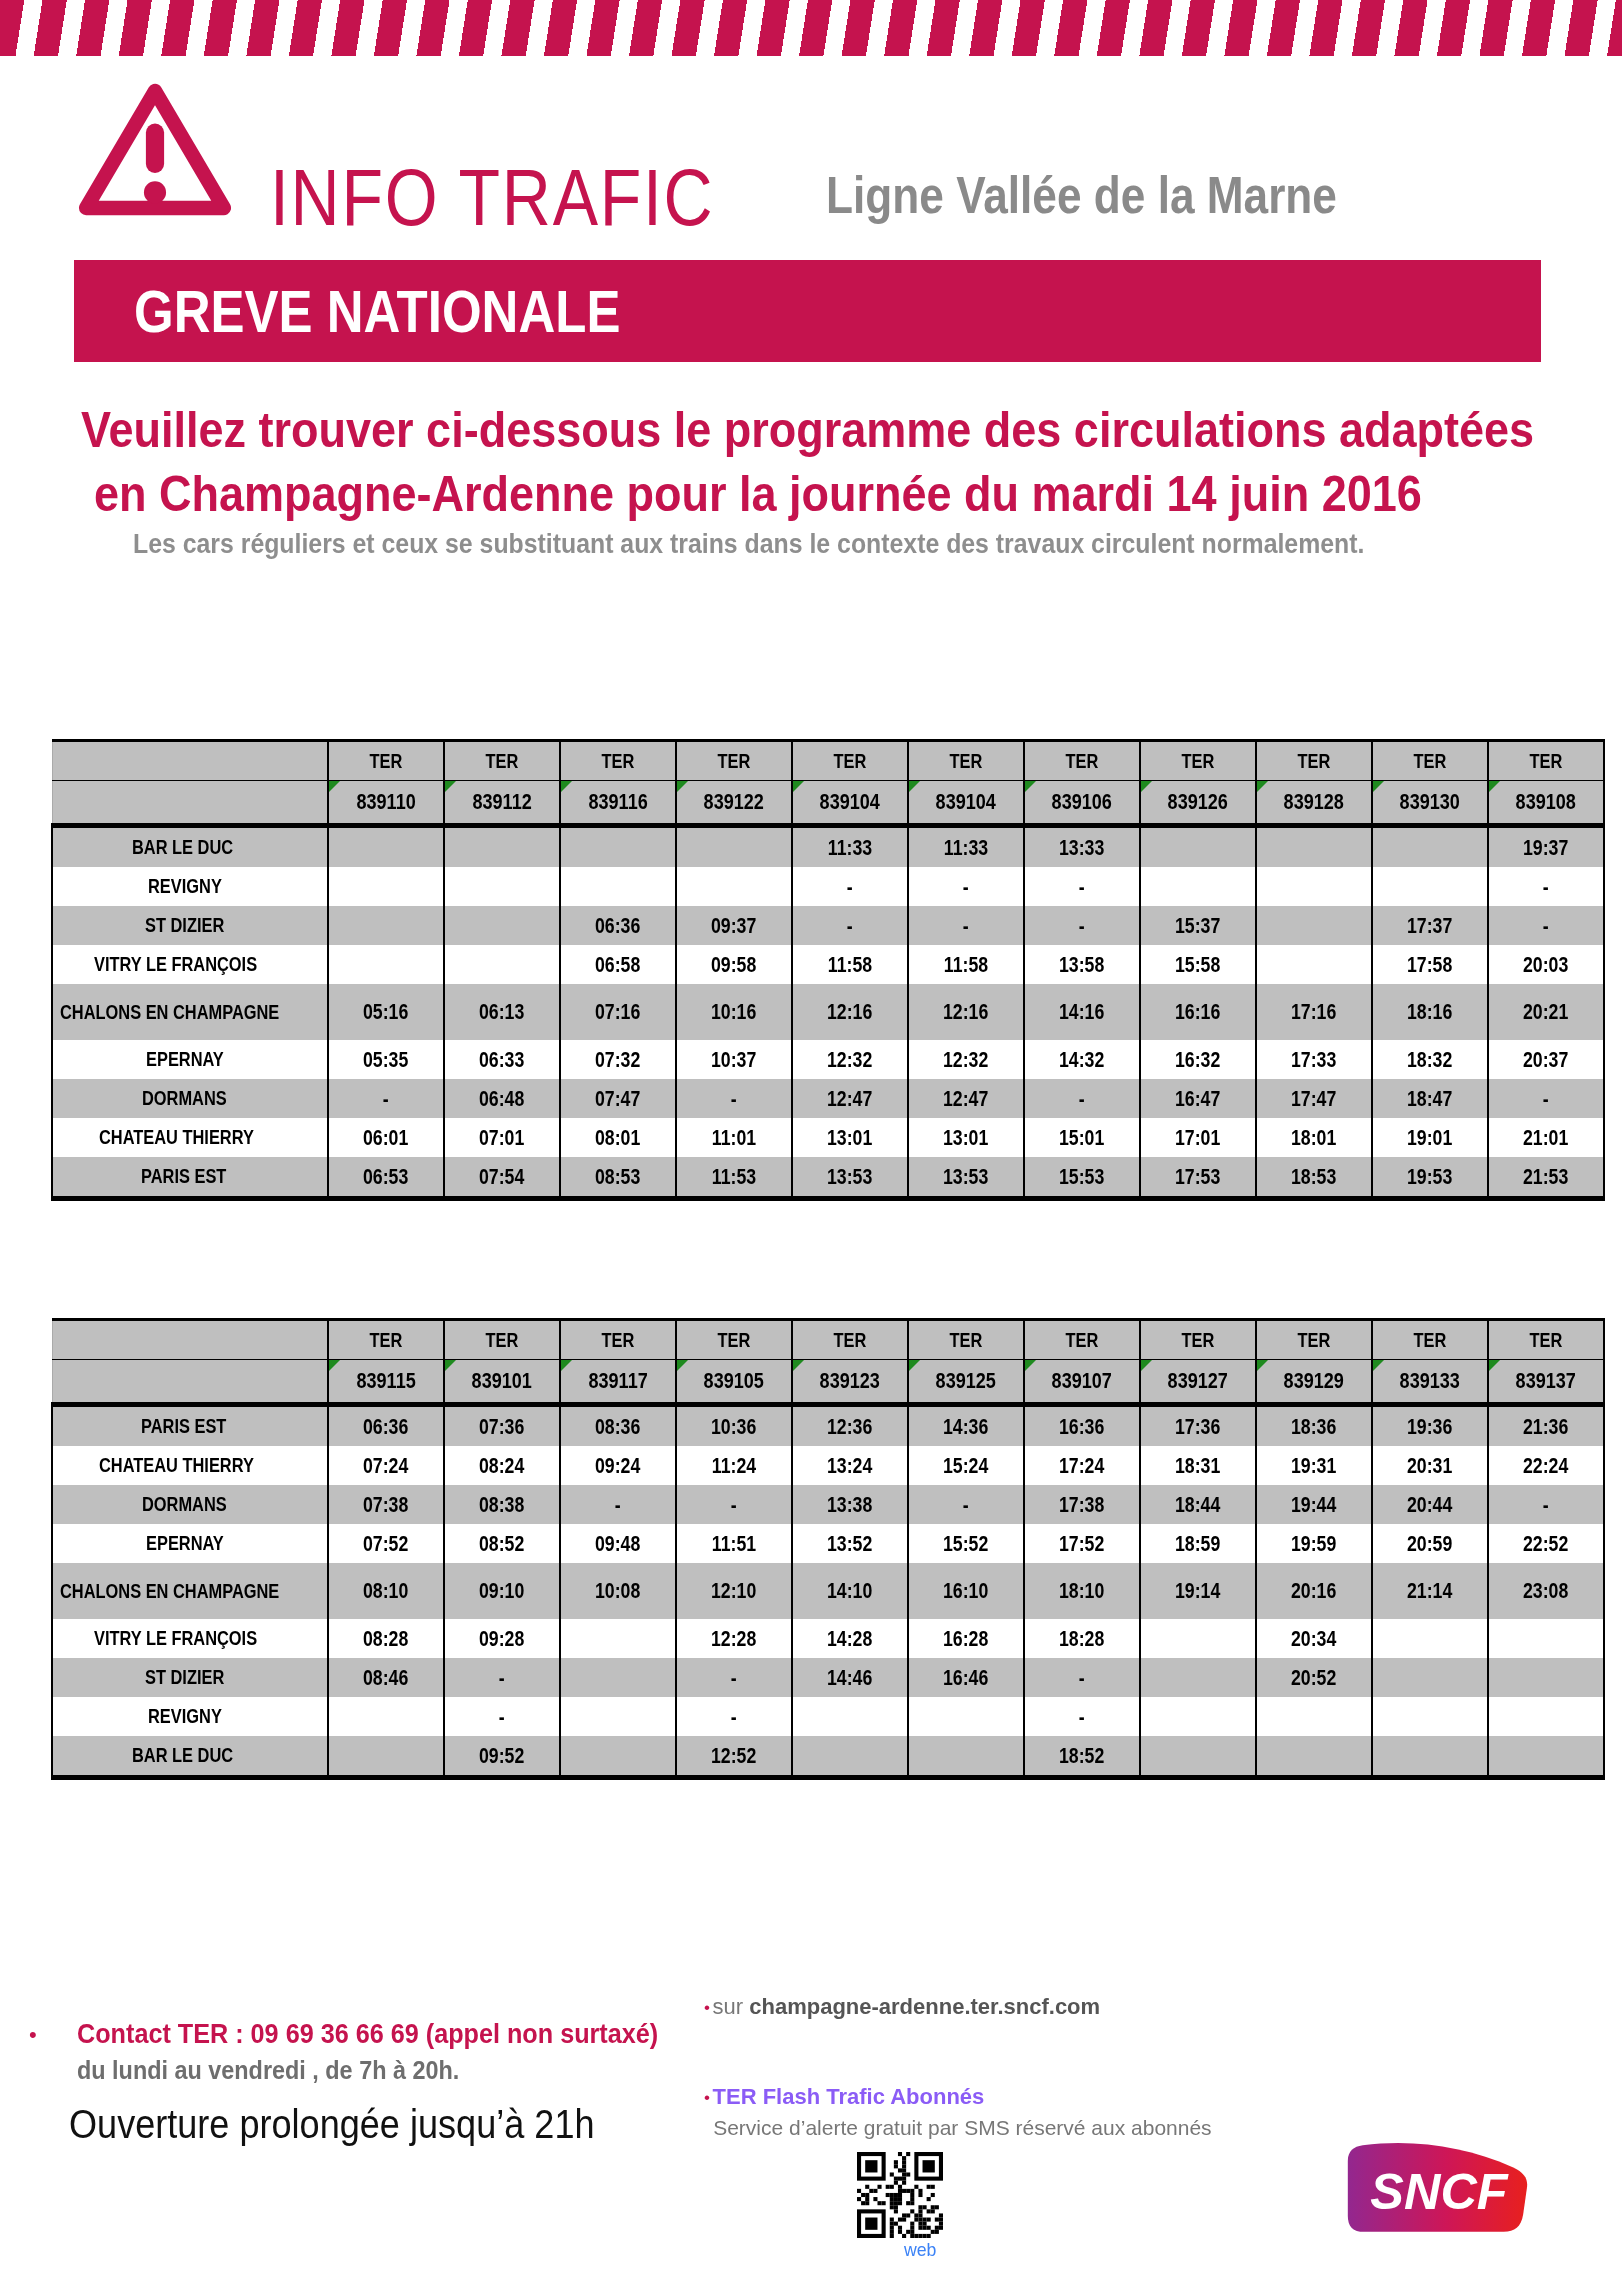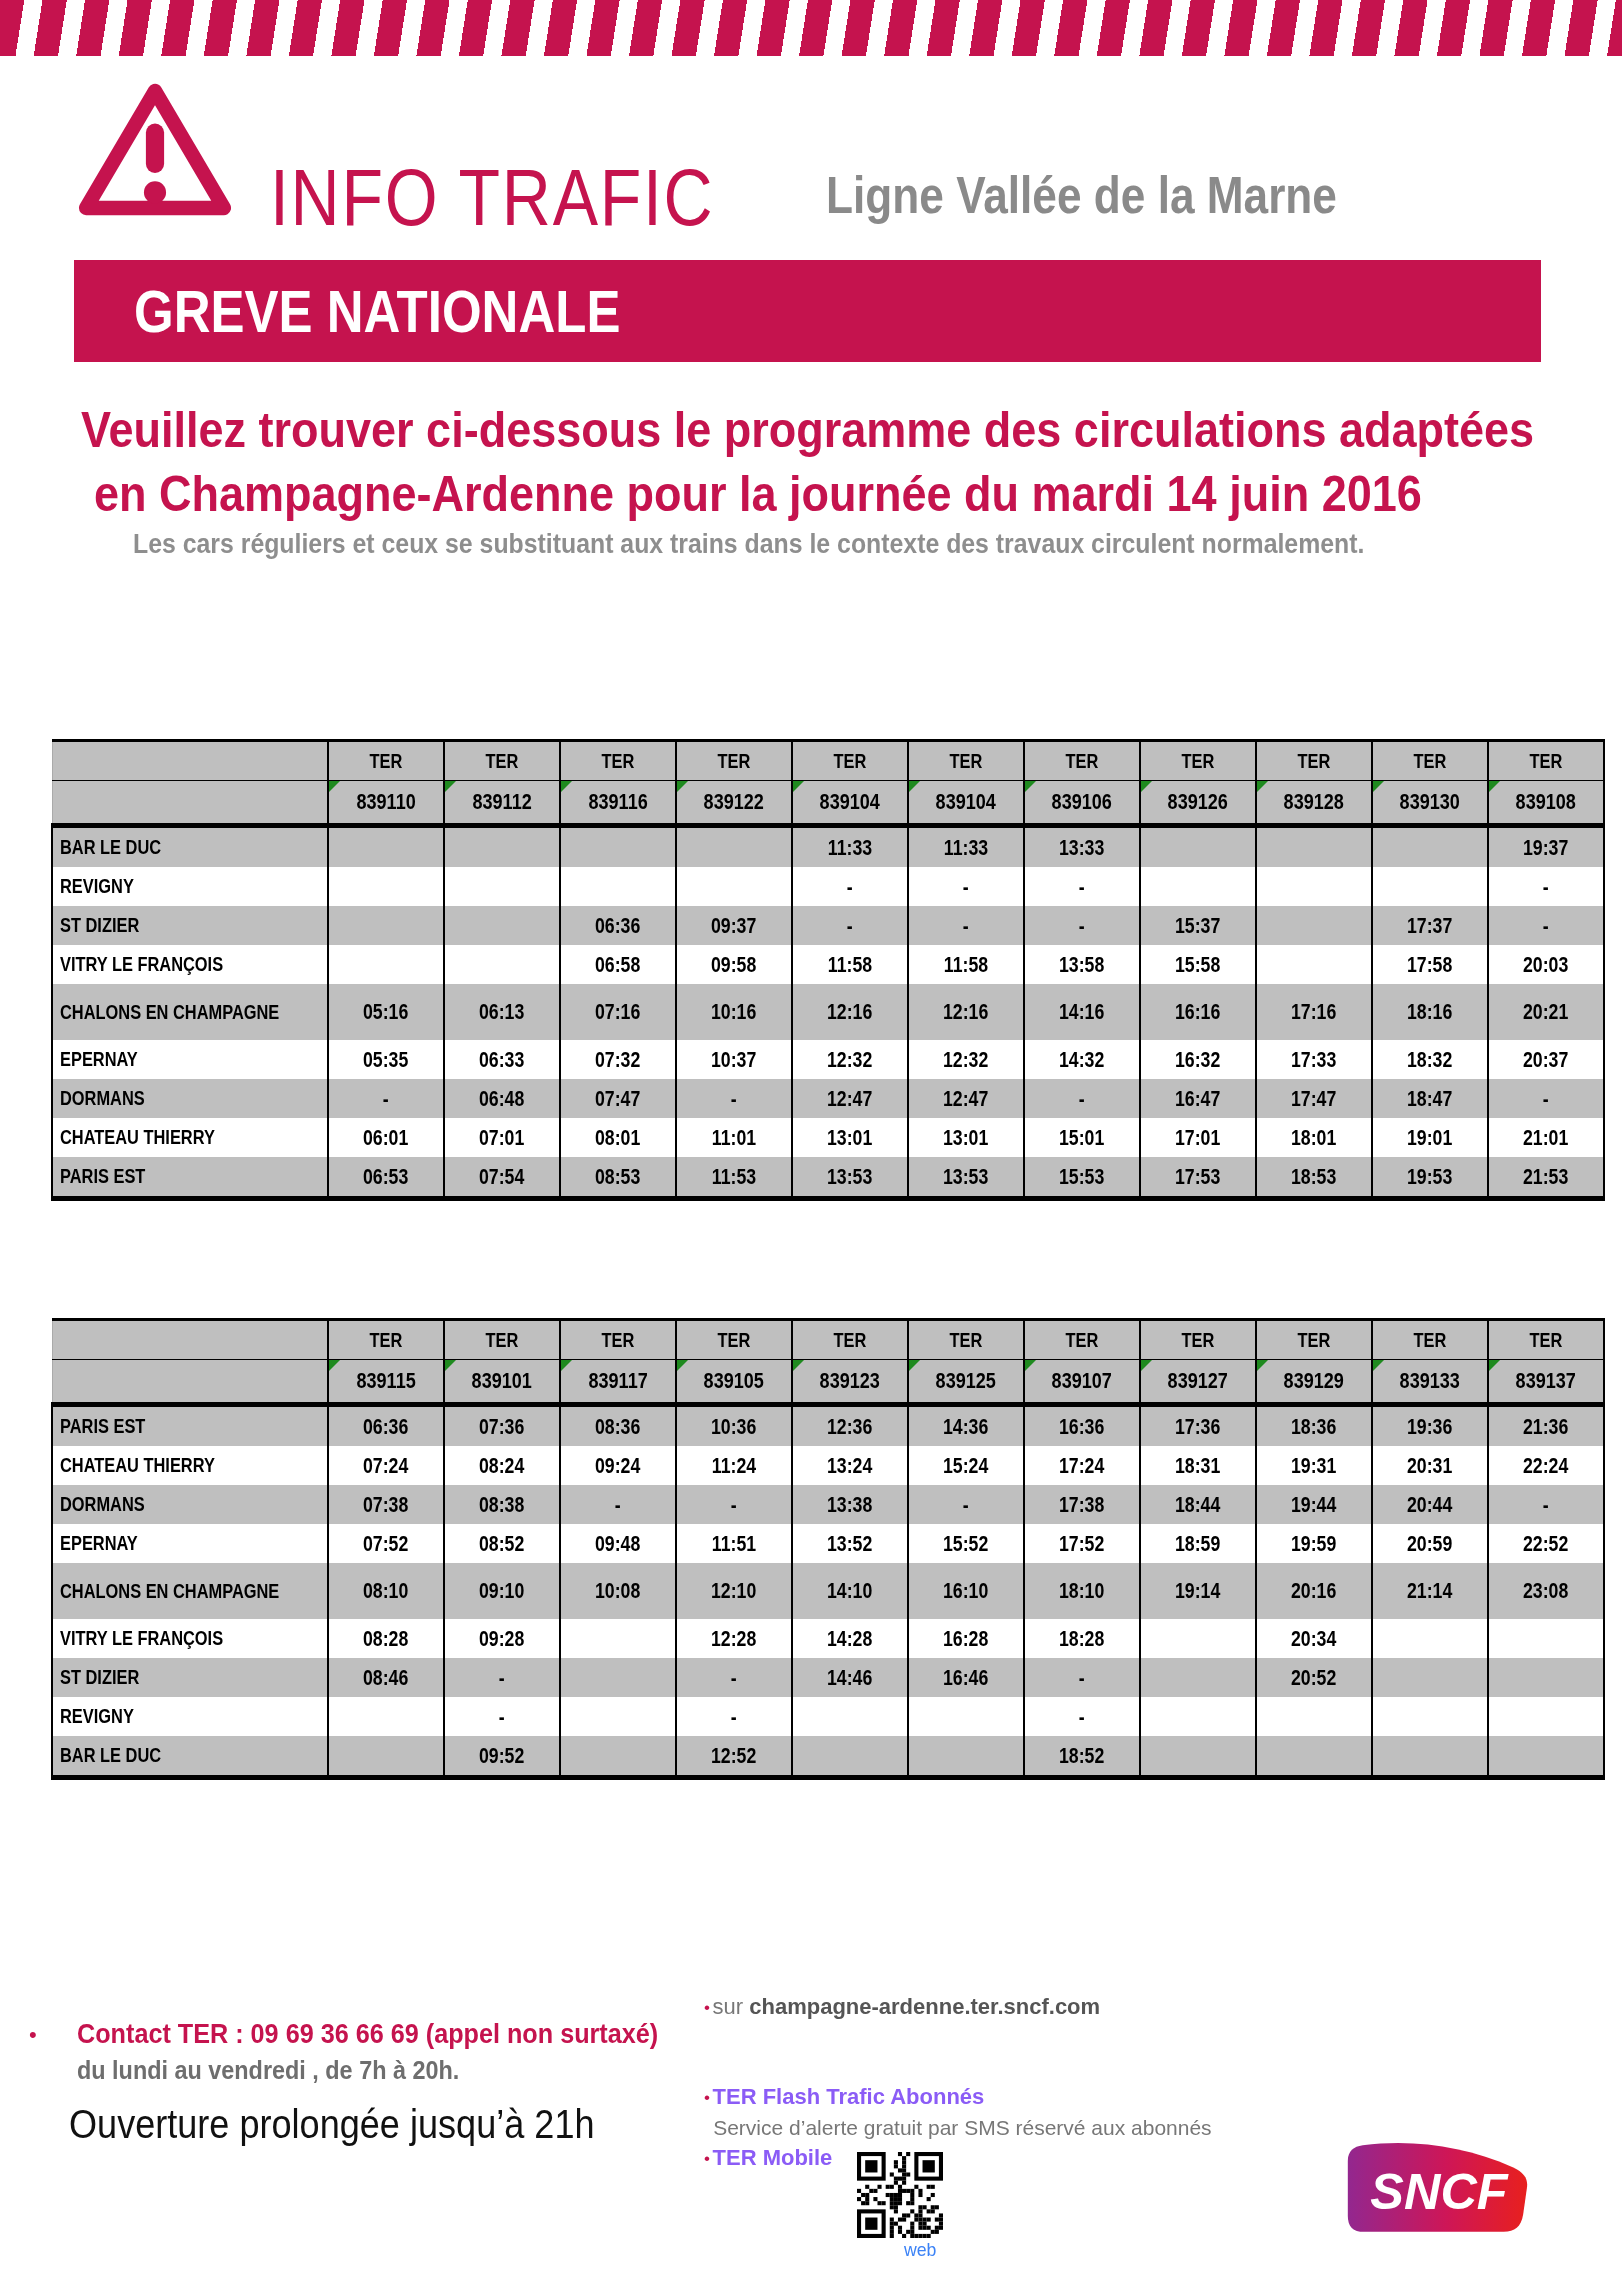--- a/index.html
+++ b/index.html
@@ -34,21 +34,21 @@
     border-top:3.3px solid #000;border-bottom:1.3px solid #000;}
   table.tt thead tr.r-num th{height:42px;background:#BFBFBF;font-size:22px;font-weight:700;
     border-bottom:5.9px solid #000;position:relative;margin-left:37px;}
   table.tt th.corner{background:#fff;border-top:1.3px solid #aaa;border-left:1.3px solid #aaa;
     border-right:2px solid #000;border-bottom:1.3px solid #aaa;}
   table.tt tr.r-num th.corner{border-bottom:5.9px solid #000;}
   table.tt tbody td{height:39px;font-size:21.6px;font-weight:700;}
   table.tt tbody tr.tall td{height:56px;}
   table.tt tbody tr.shaded{background:#BFBFBF;}
   table.tt tbody tr:last-child td{border-bottom:5.9px solid #000;}
-  table.tt td.station{text-align:left;padding-left:6.5px;font-size:20px;}
+  table.tt td.station{text-align:center;padding-left:6.5px;font-size:20px;}
   .cx{display:inline-block;white-space:nowrap;transform:scaleX(.82);transform-origin:center;}
   td.station .cx{transform-origin:left center;}
   .flag{position:absolute;top:0;left:0;width:0;height:0;
     border-top:11px solid #1F8A1F;border-right:11px solid transparent;}
 
   .contact{position:absolute;left:29px;top:2018px;display:flex;}
   .contact .dot{color:#C5134E;font-size:22px;width:48px;padding-top:3.9px;}
   .contact .l1{font-size:28px;font-weight:700;color:#C5134E;white-space:nowrap;
     transform:scaleX(.9);transform-origin:left top;}
   .contact .l2{font-size:26px;font-weight:700;color:#6E6E6E;white-space:nowrap;margin-top:5.2px;
@@ -456,21 +456,20 @@
 
   <div class="extended">Ouverture prolongée jusqu’à 21h</div>
 
   <div class="webline">
     <span class="dot">•</span><span>sur </span><b>champagne-ardenne.ter.sncf.com</b>
   </div>
 
   <div class="flash">
     <div><span class="dot">•</span><span class="bold">TER Flash Trafic Abonnés</span></div>
     <div class="desc">Service d’alerte gratuit par SMS réservé aux abonnés</div>
-    <div><span class="dot">•</span><span class="bold">TER Mobile</span></div>
   </div>
 
   <svg class="qr" id="qr" viewBox="0 0 21 21">
       <rect x="10" y="0" width="1" height="1" fill="#000"></rect>
       <rect x="12" y="0" width="1" height="1" fill="#000"></rect>
       <rect x="11" y="1" width="1" height="1" fill="#000"></rect>
       <rect x="9" y="2" width="1" height="1" fill="#000"></rect>
       <rect x="11" y="2" width="1" height="1" fill="#000"></rect>
       <rect x="9" y="3" width="1" height="1" fill="#000"></rect>
       <rect x="11" y="3" width="1" height="1" fill="#000"></rect>

